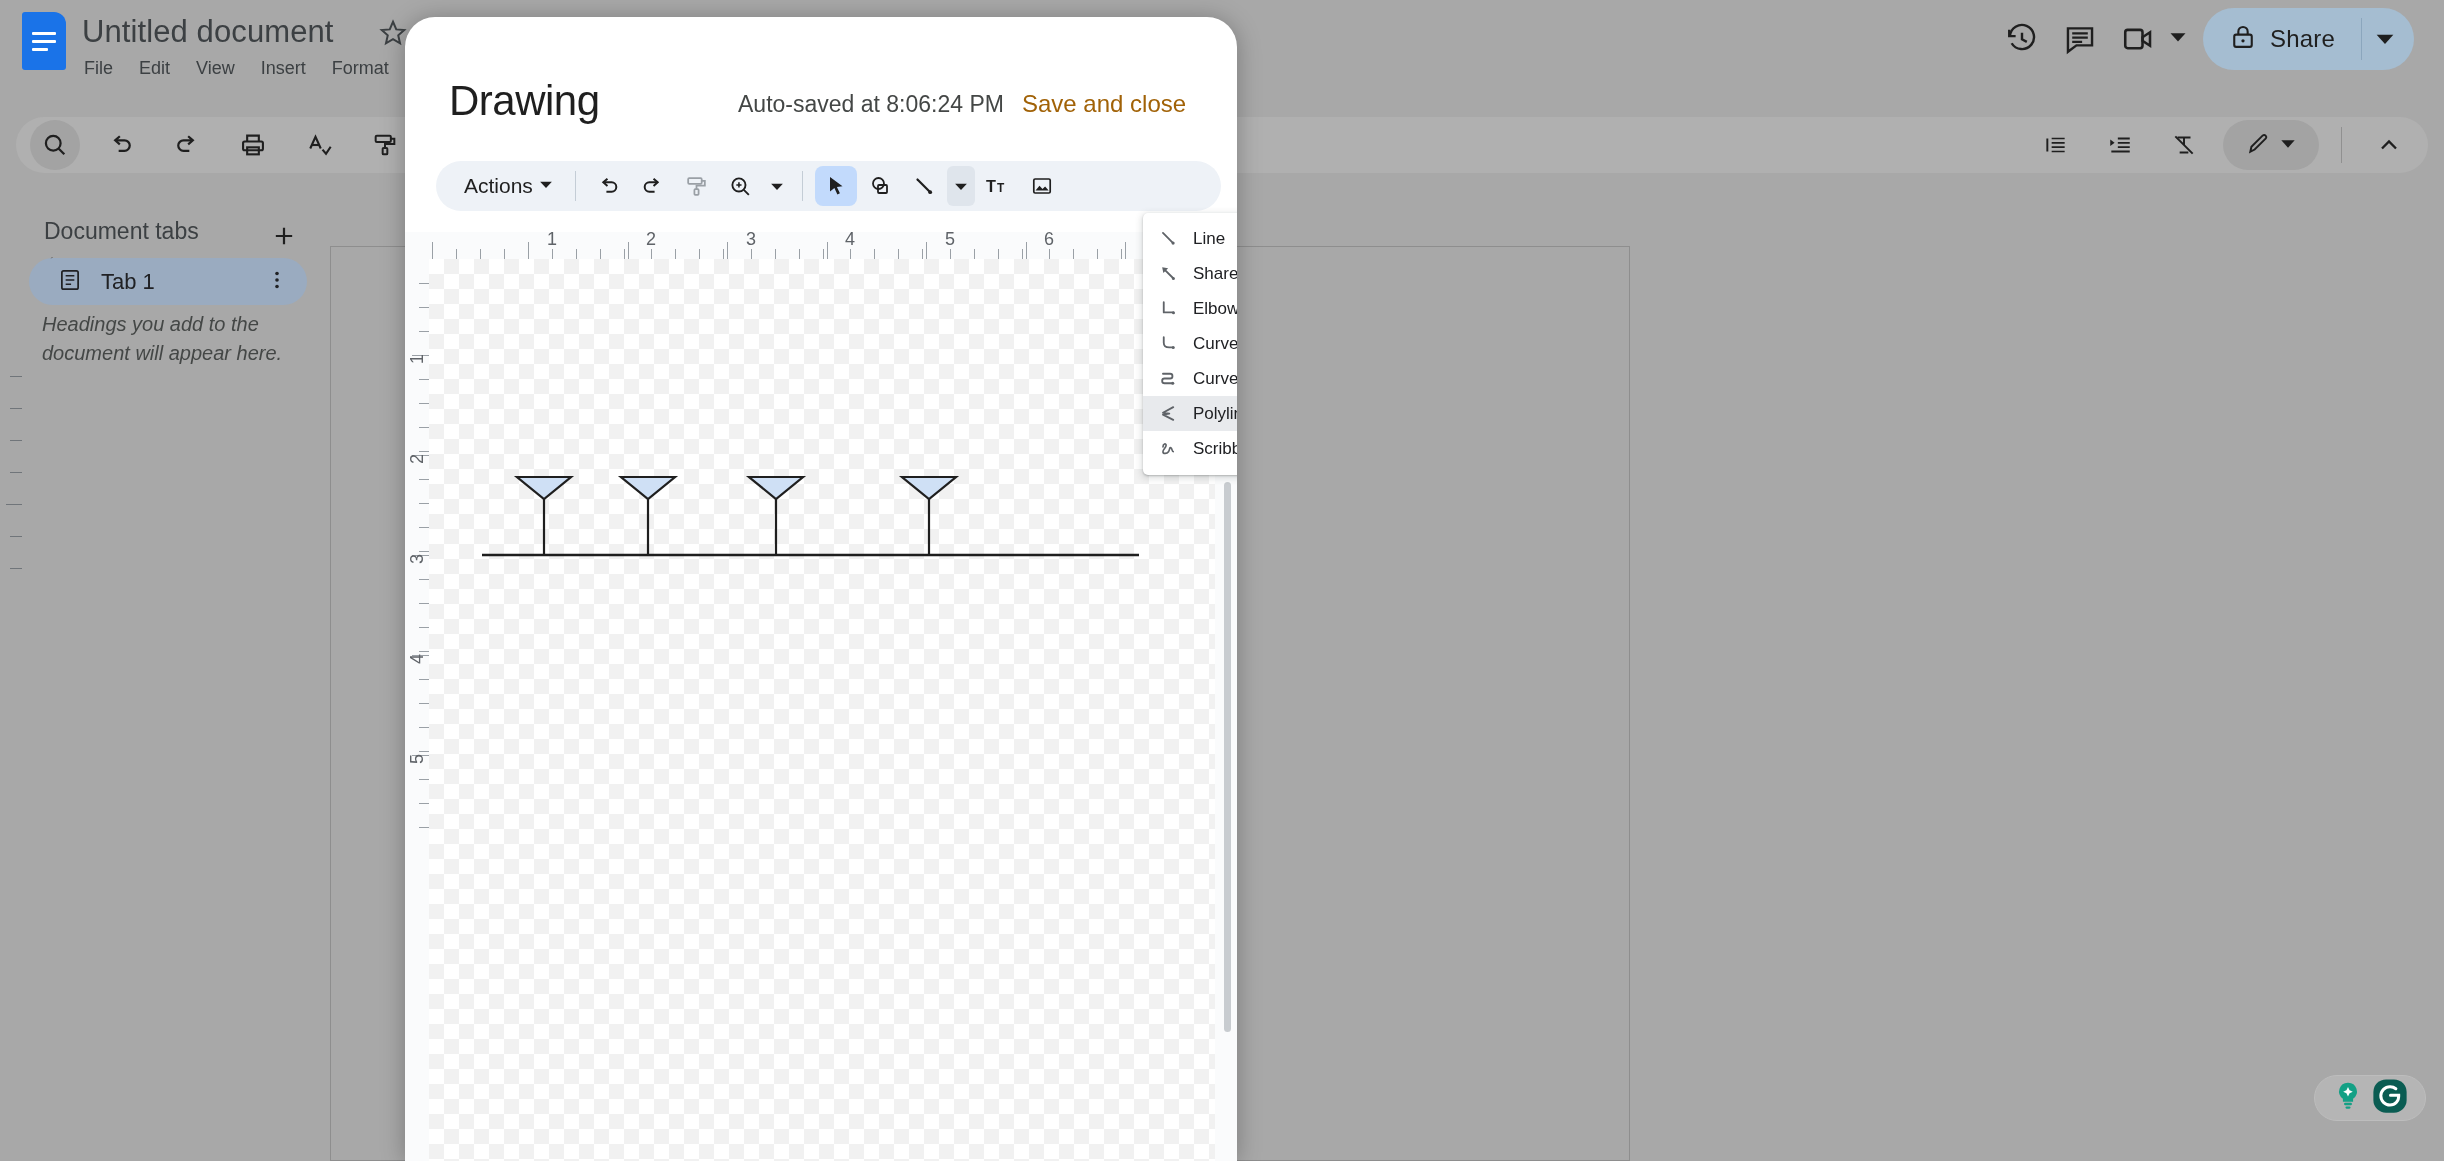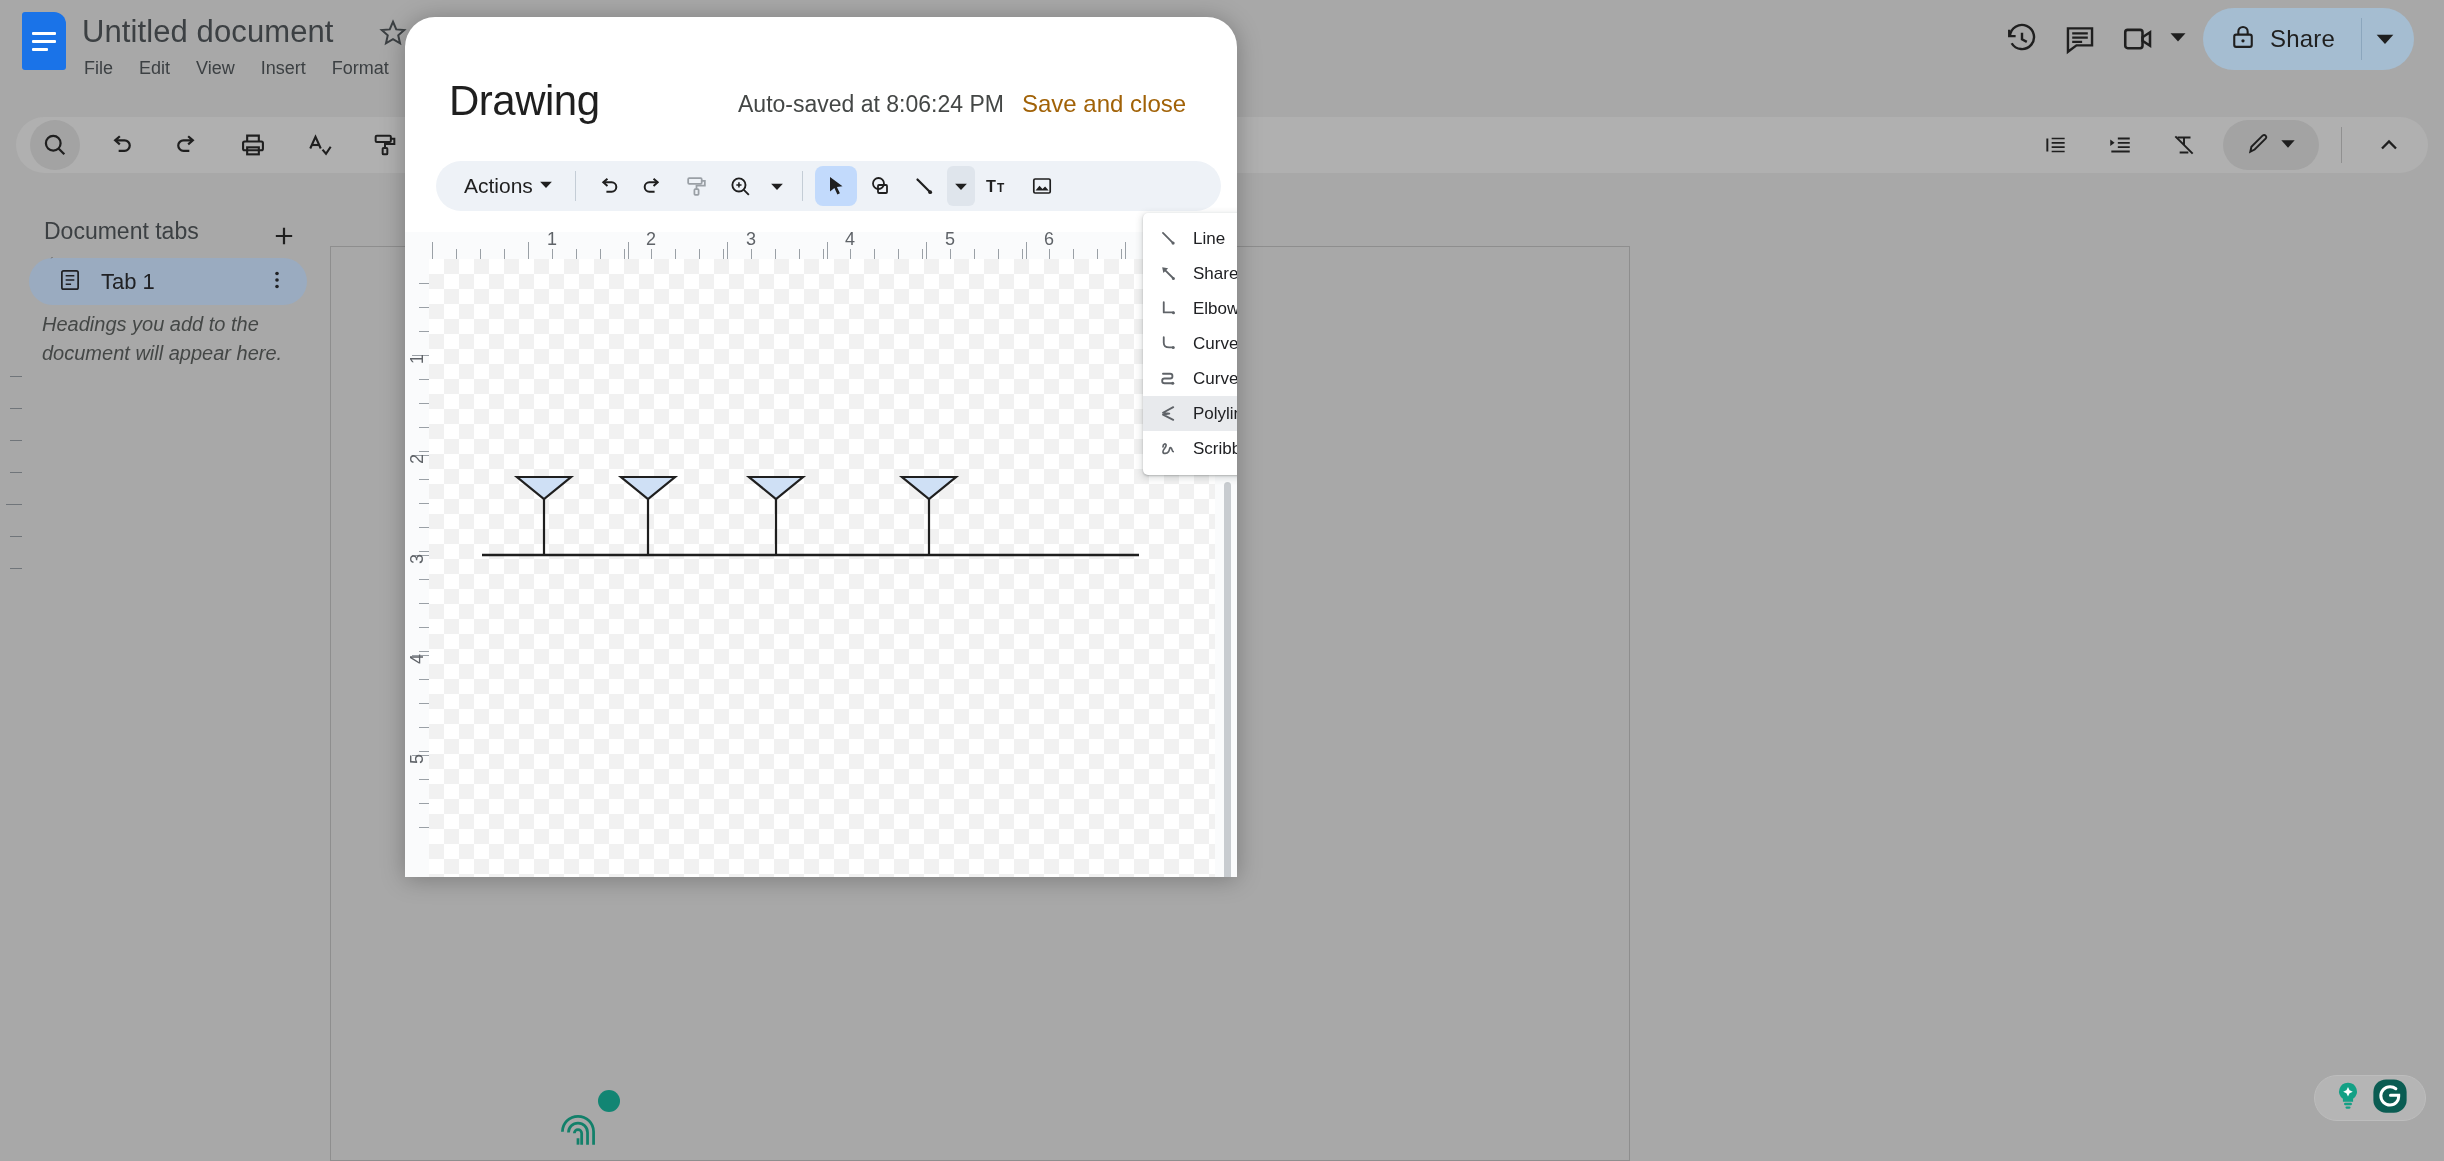--- a/index.html
+++ b/index.html
@@ -107,21 +107,21 @@
   .green-dot { position:absolute; left:598px; top:1090px; width:22px; height:22px; border-radius:50%; background:#128573; }
 
   .grammarly-pill {
     position:absolute; right:18px; top:1075px; width:112px; height:46px;
     border-radius:23px; border:1px solid #bdbdbd; background:#b5b5b5;
     display:flex; align-items:center; justify-content:center; gap:6px;
   }
 
   
   .draw-dialog {
-    position:absolute; left:405px; top:17px; width:832px; height:860px;
+    position:absolute; left:405px; top:17px; width:832px; height:1144px;
     background:#ffffff; border-radius:30px 30px 0 0;
     box-shadow: 0 2px 24px rgba(0,0,0,0.28);
     overflow:hidden;
   }
   .draw-header { position:relative; height:140px; }
   .draw-title { position:absolute; left:44px; top:60px; font-size:42px; color:#1f1f1f; font-weight:400; letter-spacing:-0.5px;}
   .autosave { position:absolute; left:333px; top:74px; font-size:23px; color:#444746; white-space:nowrap; }
   .save-close { position:absolute; left:617px; top:73px; font-size:24px; color:#a16207; font-weight:500; white-space:nowrap; }
 
   .draw-toolbar {

